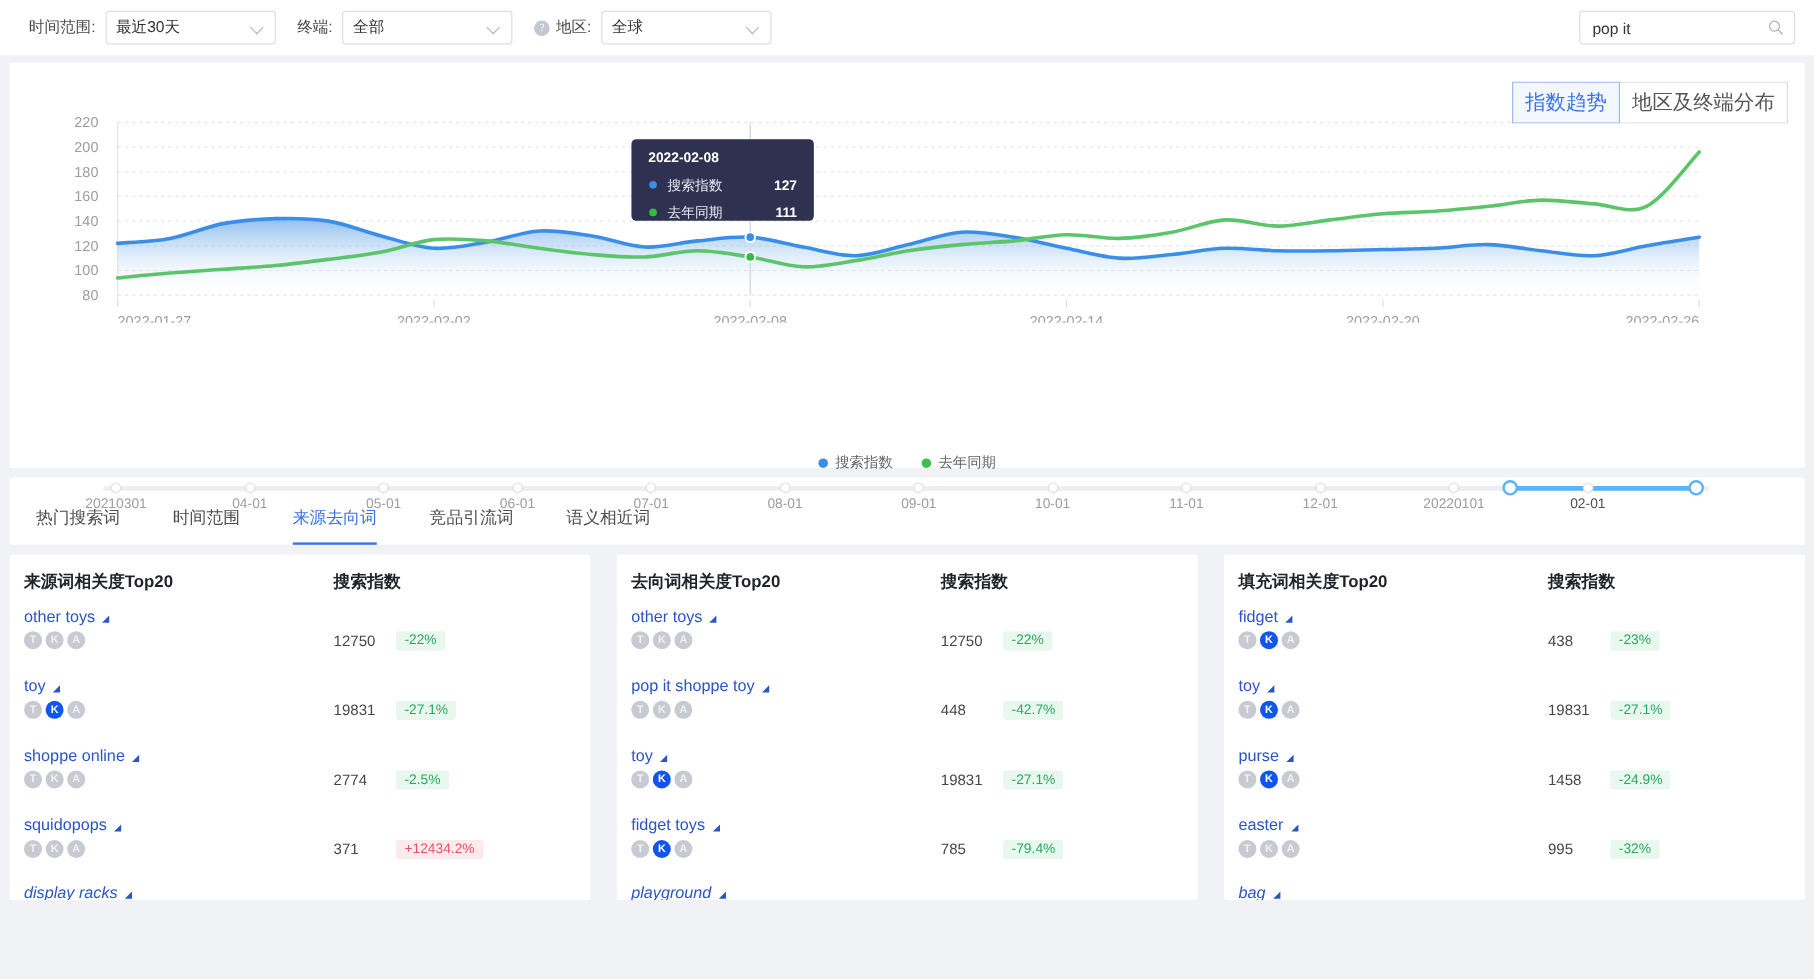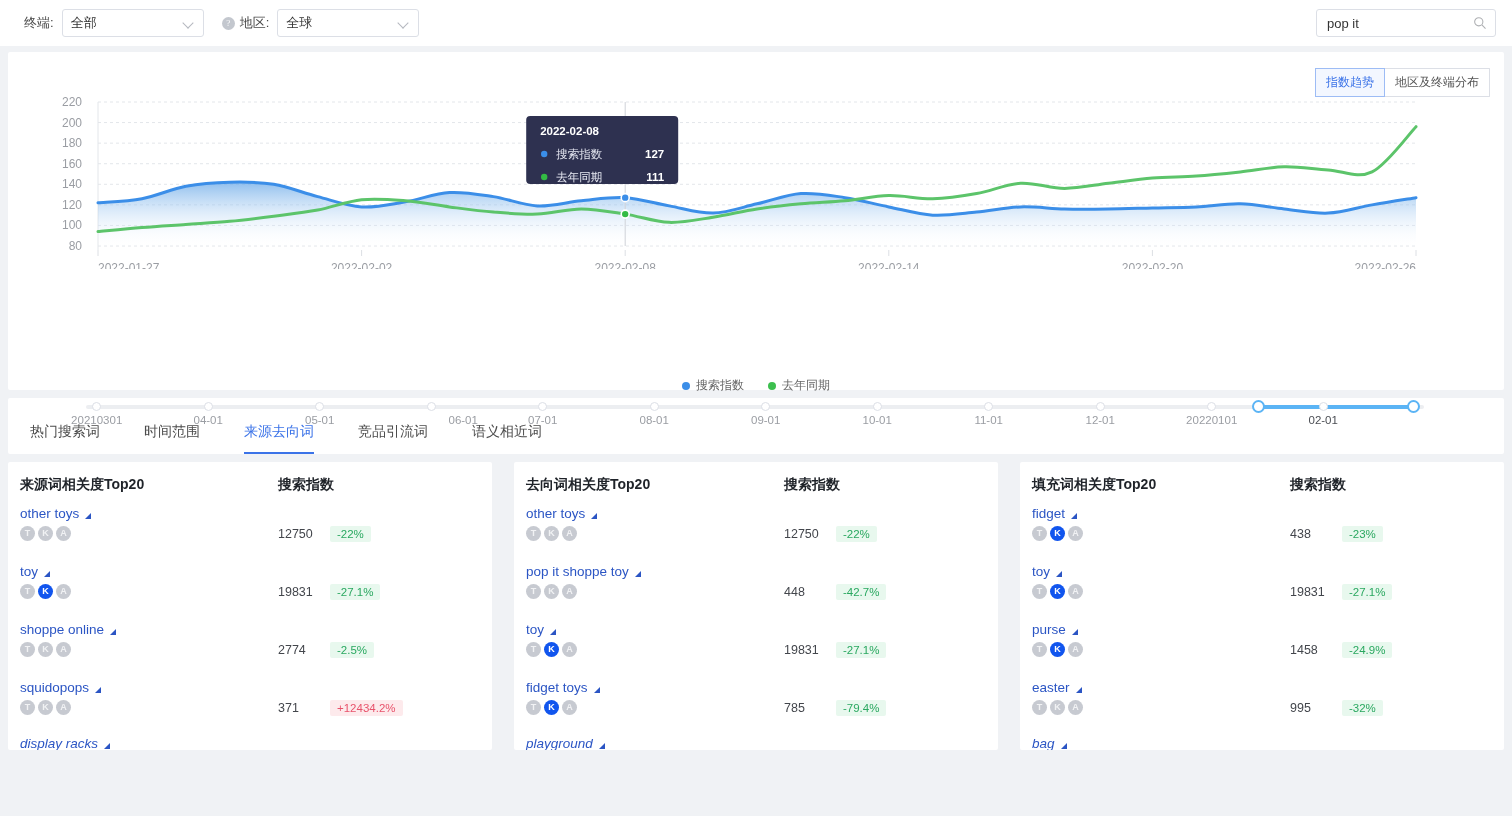--- a/index.html
+++ b/index.html
@@ -102,21 +102,21 @@
     margin: 6px 8px 0 8px;
     background: #fff;
     height: 338px;
     position: relative;
     border-radius: 2px;
   }
   .toggle-group {
     position: absolute;
     right: 14px; top: 16px;
     display: flex;
-    font-size: 12px;
+    font-size: 17px;
     border-radius: 1px;
     overflow: hidden;
     z-index: 5;
     padding-left: 12px;
   }
   .toggle-btn {
     padding: 5px 10px;
     border: 1px solid #dcdfe6;
     background: #fff;
     color: #555;
@@ -305,20 +305,27 @@
   .pill.down { background: #e8f8ee; color: #2aa860; }
   .pill.up { background: #fdeaec; color: #e8526b; }
   .row.cut { min-height: 0; }
   .row.cut .kw-cell { padding-top: 0; font-style: italic; }
 </style>
 </head>
 <body>
 
 <div class="topbar">
 
+  <div class="filter-group">
+    <span class="filter-label">时间范围:</span>
+    <div class="select">
+      <span class="val">最近30天</span>
+      <span class="chev"></span>
+    </div>
+  </div>
 
   <div class="filter-group">
     <span class="filter-label">终端:</span>
     <div class="select">
       <span class="val">全部</span>
       <span class="chev"></span>
     </div>
   </div>
 
   <div class="filter-group">
@@ -417,21 +424,21 @@
     <div class="slider-track"></div>
     <div class="slider-sel"></div>
     <div id="slider-ticks">
         <div class="tick-dot" style="left: 0.8%;"></div>
         <div class="tick-label" style="left: 0.8%; text-align: center;">20210301</div>
         <div class="tick-dot" style="left: 9.13333%;"></div>
         <div class="tick-label" style="left: 9.13333%;">04-01</div>
         <div class="tick-dot" style="left: 17.4667%;"></div>
         <div class="tick-label" style="left: 17.4667%;">05-01</div>
         <div class="tick-dot" style="left: 25.8%;"></div>
-        <div class="tick-label" style="left: 25.8%; margin-left: 32px;">06-01</div>
+        <div class="tick-label" style="left: 25.8%;">06-01</div>
         <div class="tick-dot" style="left: 34.1333%;"></div>
         <div class="tick-label" style="left: 34.1333%;">07-01</div>
         <div class="tick-dot" style="left: 42.4667%;"></div>
         <div class="tick-label" style="left: 42.4667%;">08-01</div>
         <div class="tick-dot" style="left: 50.8%;"></div>
         <div class="tick-label" style="left: 50.8%;">09-01</div>
         <div class="tick-dot" style="left: 59.1333%;"></div>
         <div class="tick-label" style="left: 59.1333%;">10-01</div>
         <div class="tick-dot" style="left: 67.4667%;"></div>
         <div class="tick-label" style="left: 67.4667%;">11-01</div>

